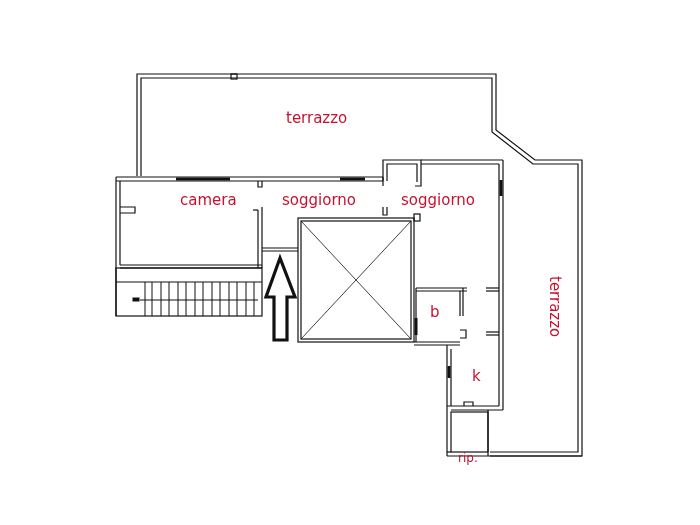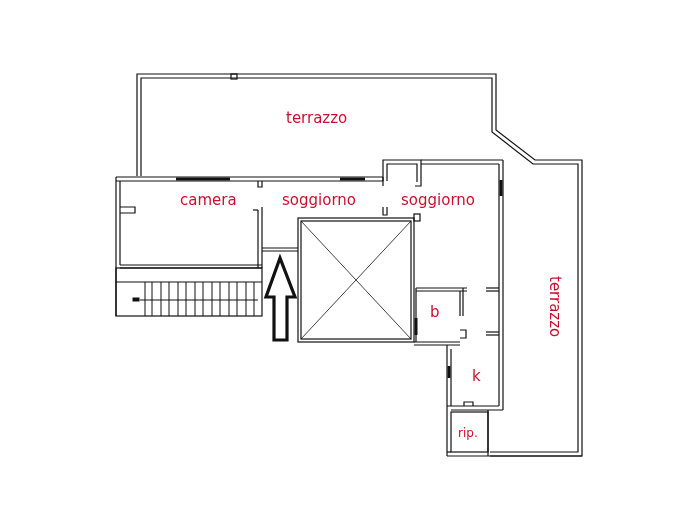--- a/index.html
+++ b/index.html
@@ -128,13 +128,13 @@
   </g>
 </svg>
 
 <span class="label" style="left:286px; top:111px;">terrazzo</span>
 <span class="label" style="left:155px; top:193px;margin-left:25px;">camera</span>
 <span class="label" style="left:282px; top:193px;">soggiorno</span>
 <span class="label" style="left:401px; top:193px;">soggiorno</span>
 <span class="label vert" style="left:562px; top:276px;">terrazzo</span>
 <span class="label" style="left:430px; top:305px;">b</span>
 <span class="label" style="left:472px; top:369px;">k</span>
-<span class="label small" style="left:458px; top:427px;">rip.</span>
+<span class="label small" style="left:458px; top:452px;">rip.</span>
 
 </body></html>

